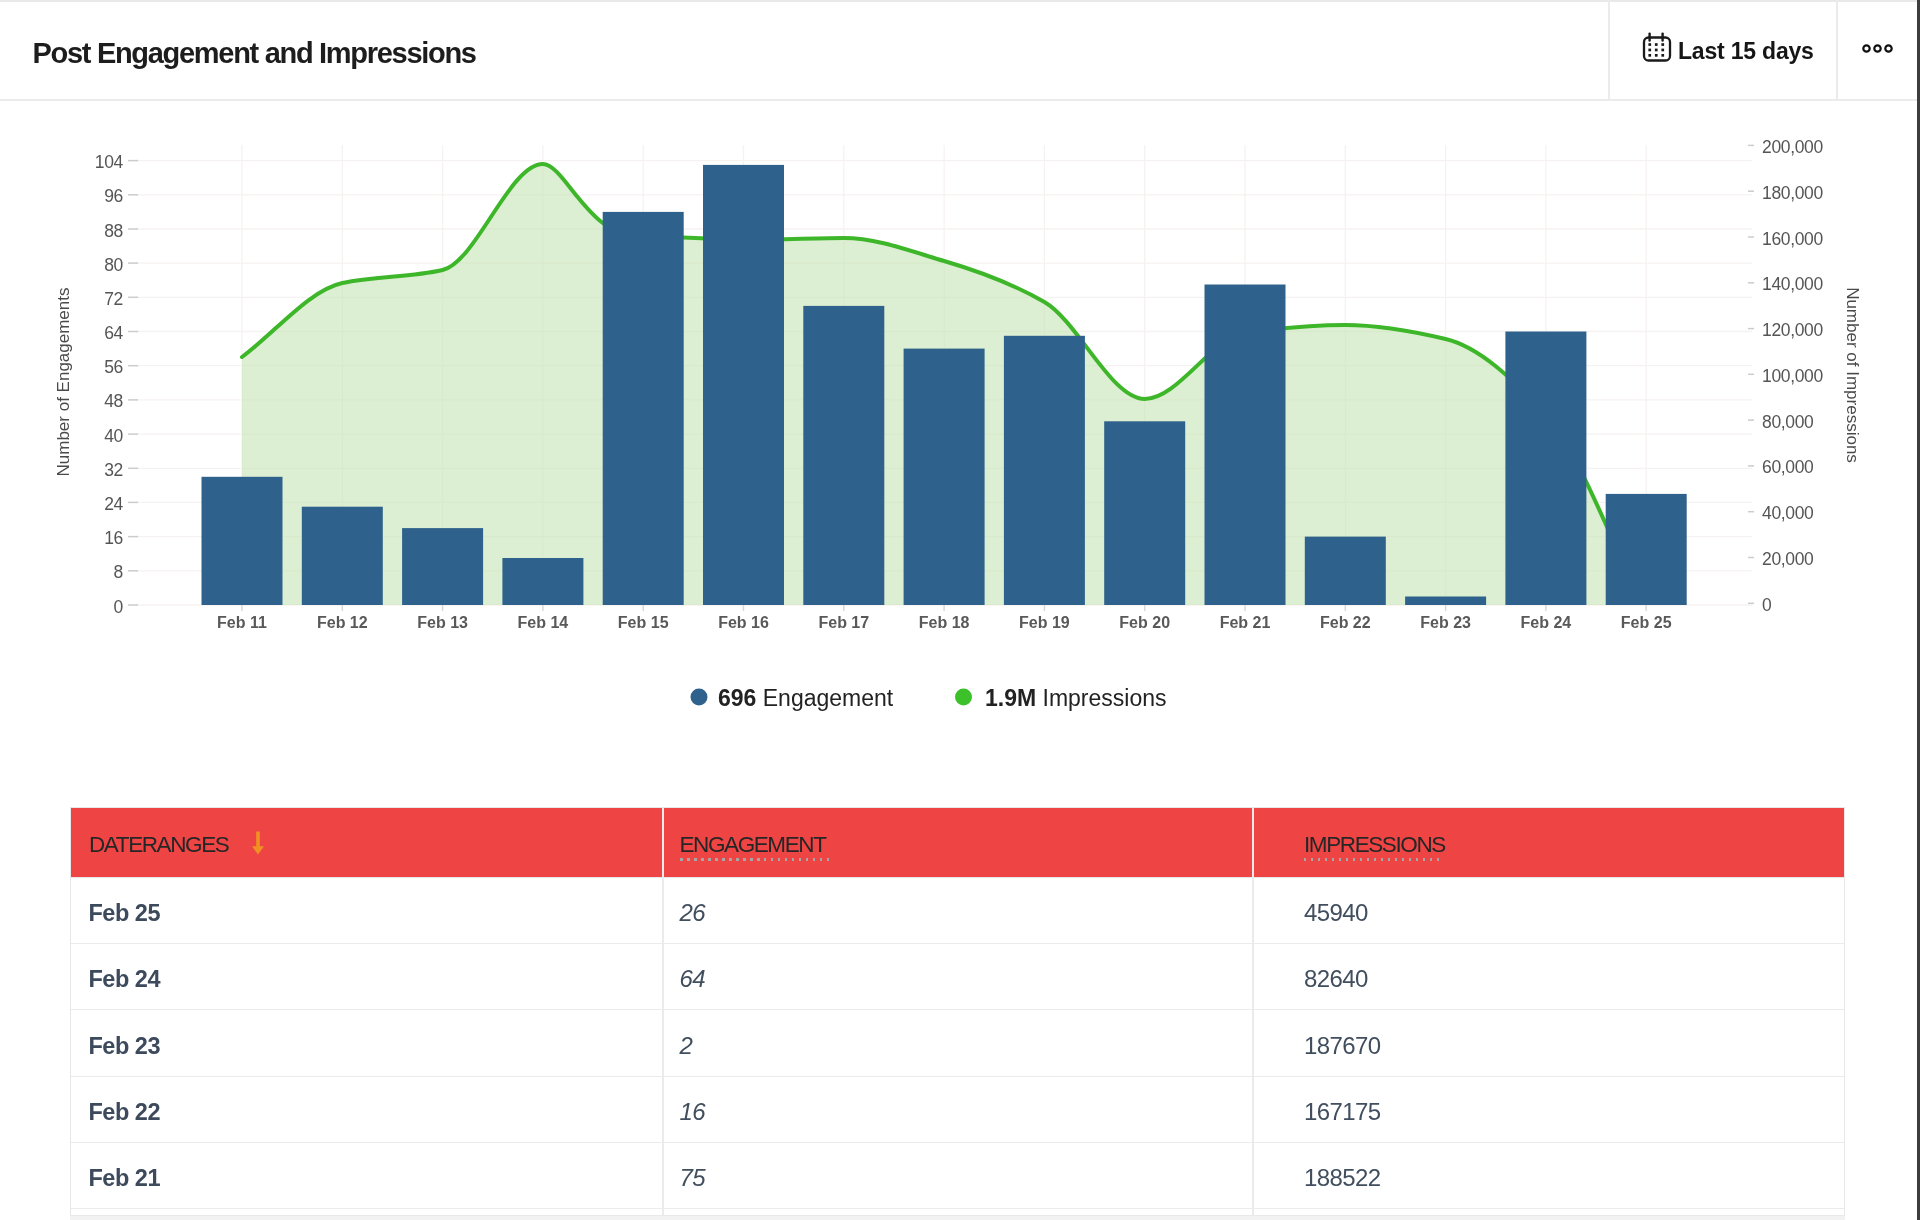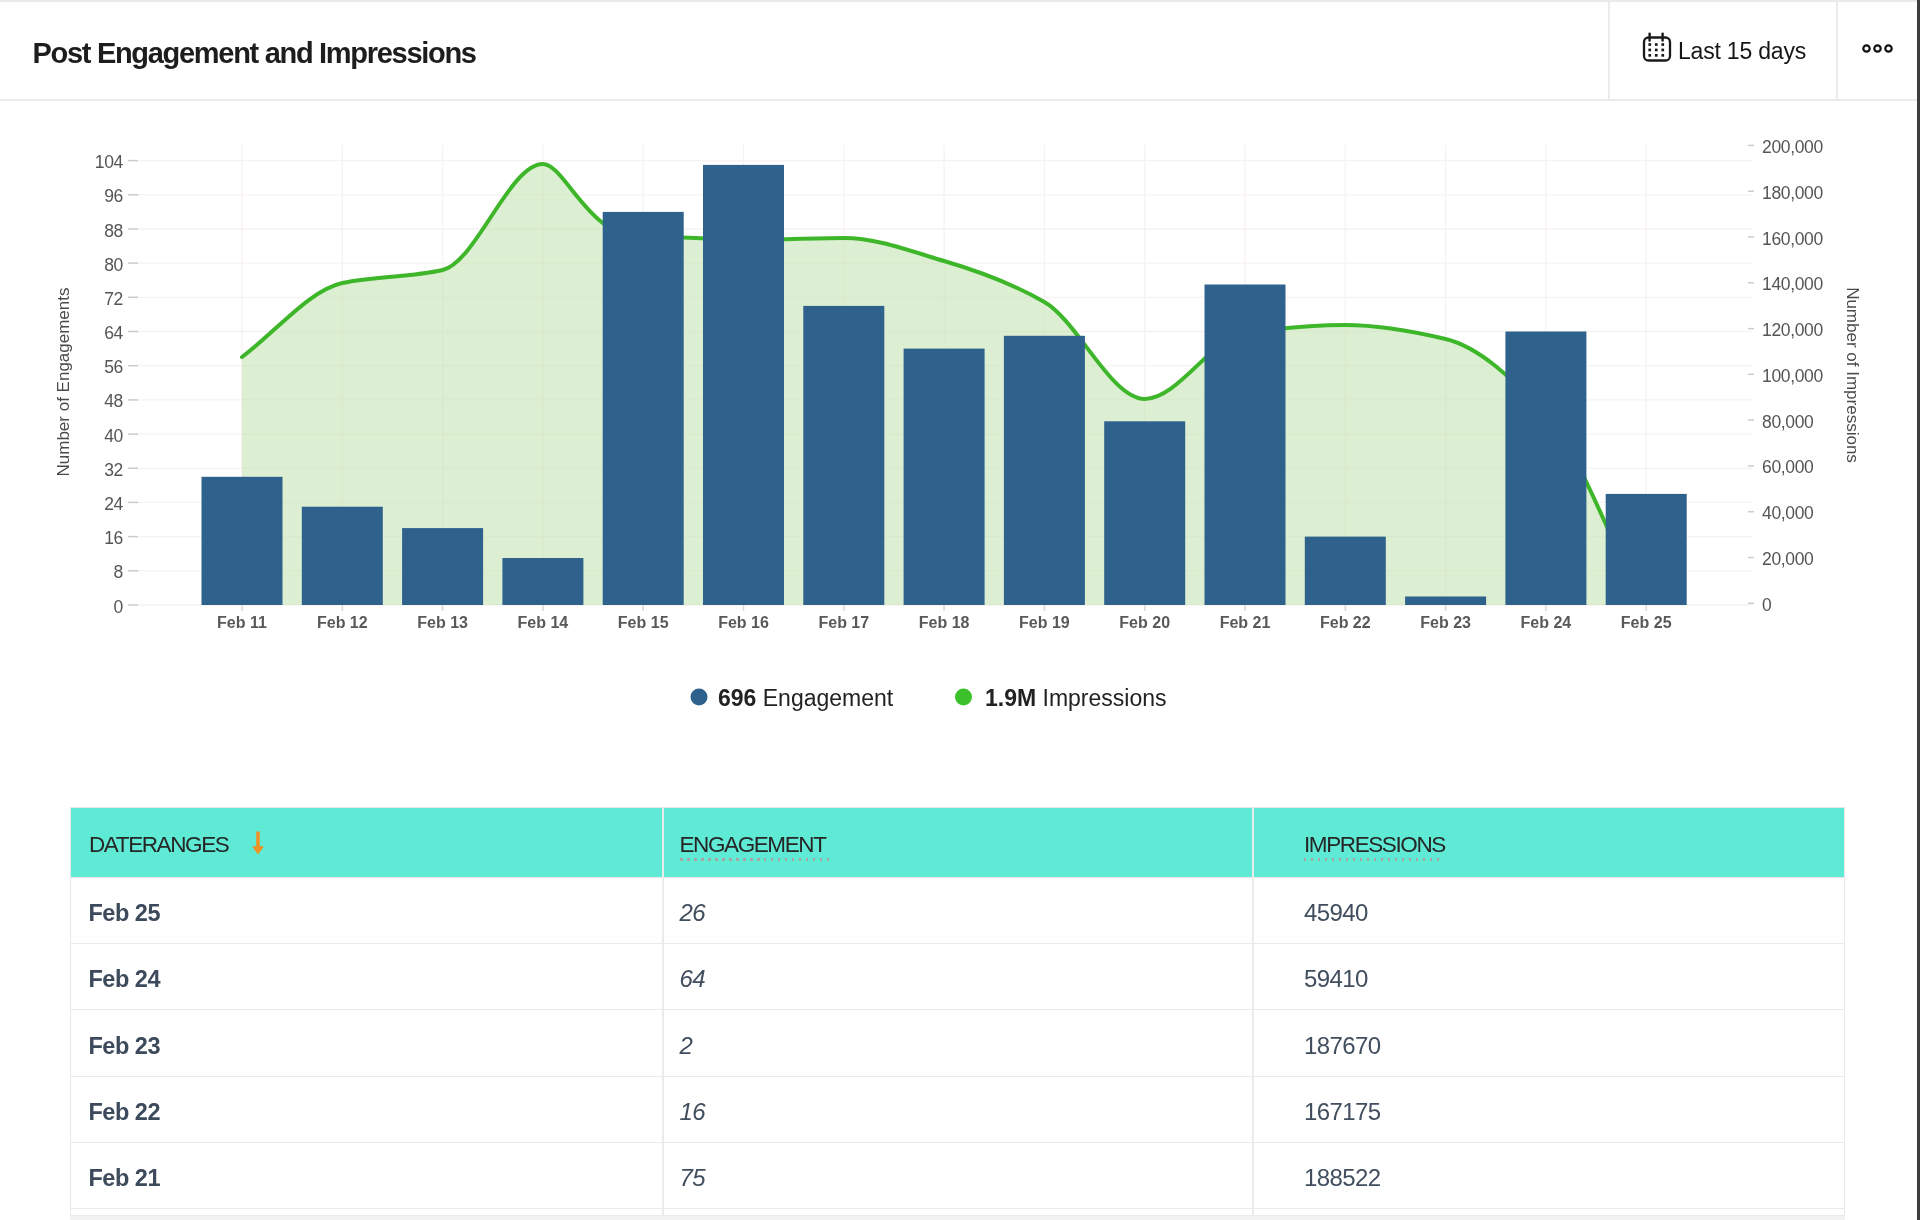--- a/index.html
+++ b/index.html
@@ -5,25 +5,25 @@
   * { margin:0; padding:0; box-sizing:border-box; }
   html,body { width:1920px; height:1220px; background:#fff; font-family:"Liberation Sans", sans-serif; overflow:hidden; }
   .abs { position:absolute; }
   #page { position:relative; width:1920px; height:1220px;text-align:right; }
   #topborder { left:0; top:0; width:1920px; height:2px; background:#e9e9e9; }
   #rightedge { right:0; top:0; width:3.5px; height:1220px; background:#3d3d3d; }
   #title { left:32.5px; top:36.5px; font-size:29px; font-weight:700; color:#1d1d1d; letter-spacing:-1.3px; }
   #hsep { left:0; top:99px; width:1917px; height:1.5px; background:#ebebeb; }
   #vsep1 { left:1608px; top:0; width:1.5px; height:100px; background:#ebebeb; }
   #vsep2 { left:1836px; top:0; width:1.5px; height:100px; background:#ebebeb; }
-  #last15 { left:1678px; top:38px; font-size:23px; font-weight:400; color:#161616; letter-spacing:-0.2px; }
+  #last15 { left:1678px; top:38px; font-size:23px; font-weight:700; color:#161616; letter-spacing:-0.2px; }
 
   
   #tbl { left:70px; top:806.9px; width:1775px; height:413.1px; border:1.5px solid #e7e7e7; border-bottom:none; }
-  #thead { position:absolute; left:0; top:0; width:100%; height:70px; background:#5eead4; border-bottom:1.5px solid #e7e7e7; }
+  #thead { position:absolute; left:0; top:0; width:100%; height:70px; background:#ef4444; border-bottom:1.5px solid #e7e7e7; }
   .th { position:absolute; top:24px; font-size:22.5px; color:#262626; letter-spacing:-1.4px; }
   .dot-u { display:inline-block; height:3.2px; background-image:repeating-linear-gradient(90deg,#a6a6a6 0 2.5px,transparent 2.5px 7px); position:absolute; }
   .col-b { position:absolute; top:0; width:1.5px; height:414px; background:#ebebeb; }
   .row { position:absolute; left:0; width:100%; height:66.3px; border-bottom:1.5px solid #ebebeb; }
   .c1 { position:absolute; left:17.5px; top:calc(50% + 2.5px); transform:translateY(-50%); font-size:23.5px; font-weight:700; color:#3d4a5c; letter-spacing:-0.5px; }
   .c2 { position:absolute; left:608.5px; top:calc(50% + 2.5px); transform:translateY(-50%); font-size:24px; color:#414e5e; letter-spacing:-0.6px;font-style:italic; }
   .c3 { position:absolute; left:1233px; top:calc(50% + 2.5px); transform:translateY(-50%); font-size:24px; color:#414e5e; letter-spacing:-0.6px; }
   #graybar { left:70px; top:1214.5px; width:1775px; height:5.5px; background:#f2f2f2; border-top:1px solid #e9e9e9; }
 </style>
 </head>
@@ -219,21 +219,21 @@
     <div class="col-b" style="left:591px"></div>
     <div class="col-b" style="left:1181px"></div>
     <div class="row" style="top:70px">
         <div class="c1">Feb 25</div>
         <div class="c2">26</div>
         <div class="c3">45940</div>
       </div>
     <div class="row" style="top:136.3px">
         <div class="c1">Feb 24</div>
         <div class="c2">64</div>
-        <div class="c3">59410</div>
+        <div class="c3">82640</div>
       </div>
     <div class="row" style="top:202.6px">
         <div class="c1">Feb 23</div>
         <div class="c2">2</div>
         <div class="c3">187670</div>
       </div>
     <div class="row" style="top:268.9px">
         <div class="c1">Feb 22</div>
         <div class="c2">16</div>
         <div class="c3">167175</div>

